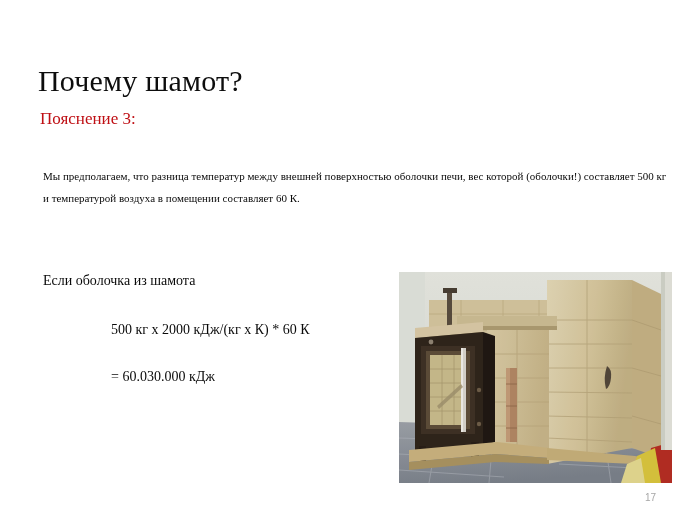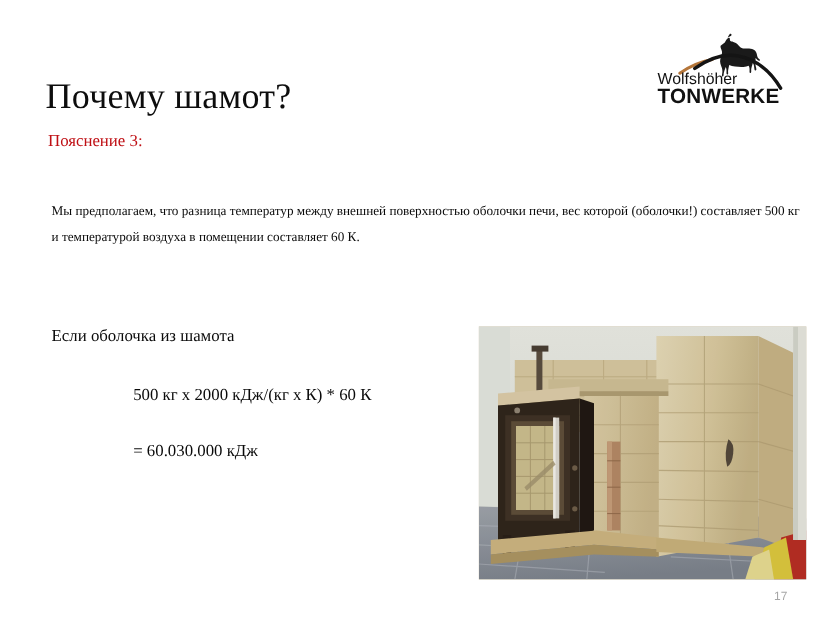--- a/index.html
+++ b/index.html
@@ -32,21 +32,21 @@
     letter-spacing: 0.2px;
     white-space: nowrap;
     text-align: right;
   }
 
   
   .subtitle {
     position: absolute;
     left: 40px;
     top: 109px;
-    font-size: 14px;
+    font-size: 17px;
     line-height: 20px;
     color: #bf0f14;
     white-space: nowrap;
   }
 
   
   .body-paragraph {
     position: absolute;
     left: 43px;
     top: 155px;
@@ -107,61 +107,20 @@
     color: #a6a6a6;
   }
 </style>
 </head>
 <body>
 
 <div class="slide">
 
   <h1 class="slide-title">Почему шамот?</h1>
 
-  <div class="logo">
-    <svg viewBox="0 0 112 68" xmlns="http://www.w3.org/2000/svg" aria-hidden="true">
-
-      <g fill="#1a1a1a">
-        <path d="M58.0 13.5 c0.9 -1.9 2.0 -3.4 3.1 -4.0 c0.6 -0.3 1.0 -0.1 1.1 0.5
-                 c0.1 0.7 0.0 1.6 0.3 2.0 c0.5 0.6 1.6 0.6 2.6 0.9
-                 c1.5 0.4 2.8 1.2 3.9 2.3 c1.0 1.0 1.7 2.1 2.6 2.6
-                 c1.1 0.6 2.6 0.6 4.0 0.6 c1.9 0.0 3.6 0.0 5.1 0.4
-                 c1.4 0.4 2.5 1.2 3.2 2.3 c0.5 0.8 0.7 1.7 0.9 2.6
-                 c0.2 1.0 0.4 2.0 0.9 2.6 c0.4 0.5 1.0 0.7 1.4 1.2
-                 c0.3 0.4 0.3 0.9 -0.1 1.1 c-0.5 0.2 -1.2 -0.1 -1.7 -0.5
-                 c-0.7 -0.6 -1.1 -1.4 -1.6 -2.0 l-0.2 4.6
-                 c-0.0 0.9 0.1 1.8 0.3 2.6 c0.2 0.9 0.5 1.7 0.5 2.5
-                 c0.0 0.6 -0.2 1.0 -0.7 1.0 c-0.5 0.0 -0.8 -0.5 -0.9 -1.1
-                 c-0.2 -0.9 -0.2 -2.0 -0.4 -2.9 c-0.2 -0.9 -0.5 -1.7 -0.9 -2.4
-                 l-0.9 3.0 c-0.3 0.9 -0.5 1.9 -0.5 2.8 c0.0 0.7 0.1 1.4 0.0 1.9
-                 c-0.1 0.5 -0.4 0.8 -0.8 0.7 c-0.4 -0.1 -0.6 -0.5 -0.6 -1.1
-                 c0.0 -0.8 0.1 -1.8 0.0 -2.6 c-0.1 -0.9 -0.3 -1.7 -0.7 -2.3
-                 c-1.2 0.6 -2.6 0.9 -4.2 1.0 c-2.3 0.2 -4.8 0.0 -7.1 -0.3
-                 c-1.9 -0.3 -3.6 -0.7 -4.9 -1.3 l-0.6 2.7
-                 c-0.2 0.9 -0.4 1.9 -0.4 2.7 c0.0 0.7 0.2 1.3 0.1 1.8
-                 c-0.1 0.5 -0.4 0.8 -0.8 0.7 c-0.4 -0.1 -0.6 -0.6 -0.6 -1.2
-                 c0.0 -0.8 0.1 -1.8 0.0 -2.7 c-0.1 -0.9 -0.3 -1.7 -0.6 -2.3
-                 l-1.0 2.6 c-0.3 0.9 -0.6 1.9 -0.7 2.8 c-0.1 0.7 -0.0 1.4 -0.2 1.9
-                 c-0.2 0.5 -0.5 0.7 -0.9 0.5 c-0.4 -0.2 -0.5 -0.7 -0.4 -1.3
-                 c0.1 -0.8 0.4 -1.8 0.4 -2.7 c0.0 -1.0 -0.1 -2.0 -0.4 -3.0
-                 c-0.4 -1.3 -1.0 -2.5 -1.3 -3.8 c-0.3 -1.3 -0.3 -2.6 0.0 -3.8
-                 c0.3 -1.2 0.8 -2.3 1.1 -3.4 c0.3 -1.0 0.4 -2.0 0.2 -2.9
-                 c-0.2 -0.9 -0.6 -1.7 -0.9 -2.5 c-0.3 -0.8 -0.4 -1.6 -0.2 -2.2 z"></path>
-        <path d="M62.3 6.2 c-0.7 0.9 -1.4 2.0 -1.9 3.0 c0.9 -0.3 1.8 -0.6 2.5 -1.1
-                 c0.5 -0.4 0.8 -0.9 0.7 -1.4 c-0.1 -0.5 -0.7 -0.7 -1.3 -0.5 z"></path>
-      </g>
-
-      <path d="M20.5 39.0 C29 33.2 38.5 29.2 47.5 27.6" fill="none" stroke="#b5763a" stroke-width="2.6" stroke-linecap="round"></path>
-
-      <path d="M33.0 35.0 C45 26.5 58 22.2 70 24.8 C84 27.8 96 37.0 104.5 51.5" fill="none" stroke="#141414" stroke-width="2.9" stroke-linecap="round"></path>
-
-      <text x="2" y="48" font-family="Liberation Sans, DejaVu Sans, sans-serif" font-size="13.2" fill="#111111">Wolfshöher</text>
-      <text x="2" y="64" font-family="Liberation Sans, DejaVu Sans, sans-serif" font-size="17.2" font-weight="bold" letter-spacing="0.2" fill="#111111">TONWERKE</text>
-    </svg>
-  </div>
 
   <div class="subtitle">Пояснение 3:</div>
 
   <p class="body-paragraph">Мы предполагаем, что разница температур между внешней поверхностью оболочки печи, вес которой (оболочки!) составляет 500 кг и температурой воздуха в помещении составляет 60 К.</p>
 
   <div class="calc-block">
     <div class="calc-line lead">Если оболочка из шамота</div>
     <div class="calc-line formula">500 кг х 2000 кДж/(кг х К) * 60 К</div>
     <div class="calc-line result">= 60.030.000 кДж</div>
   </div>

